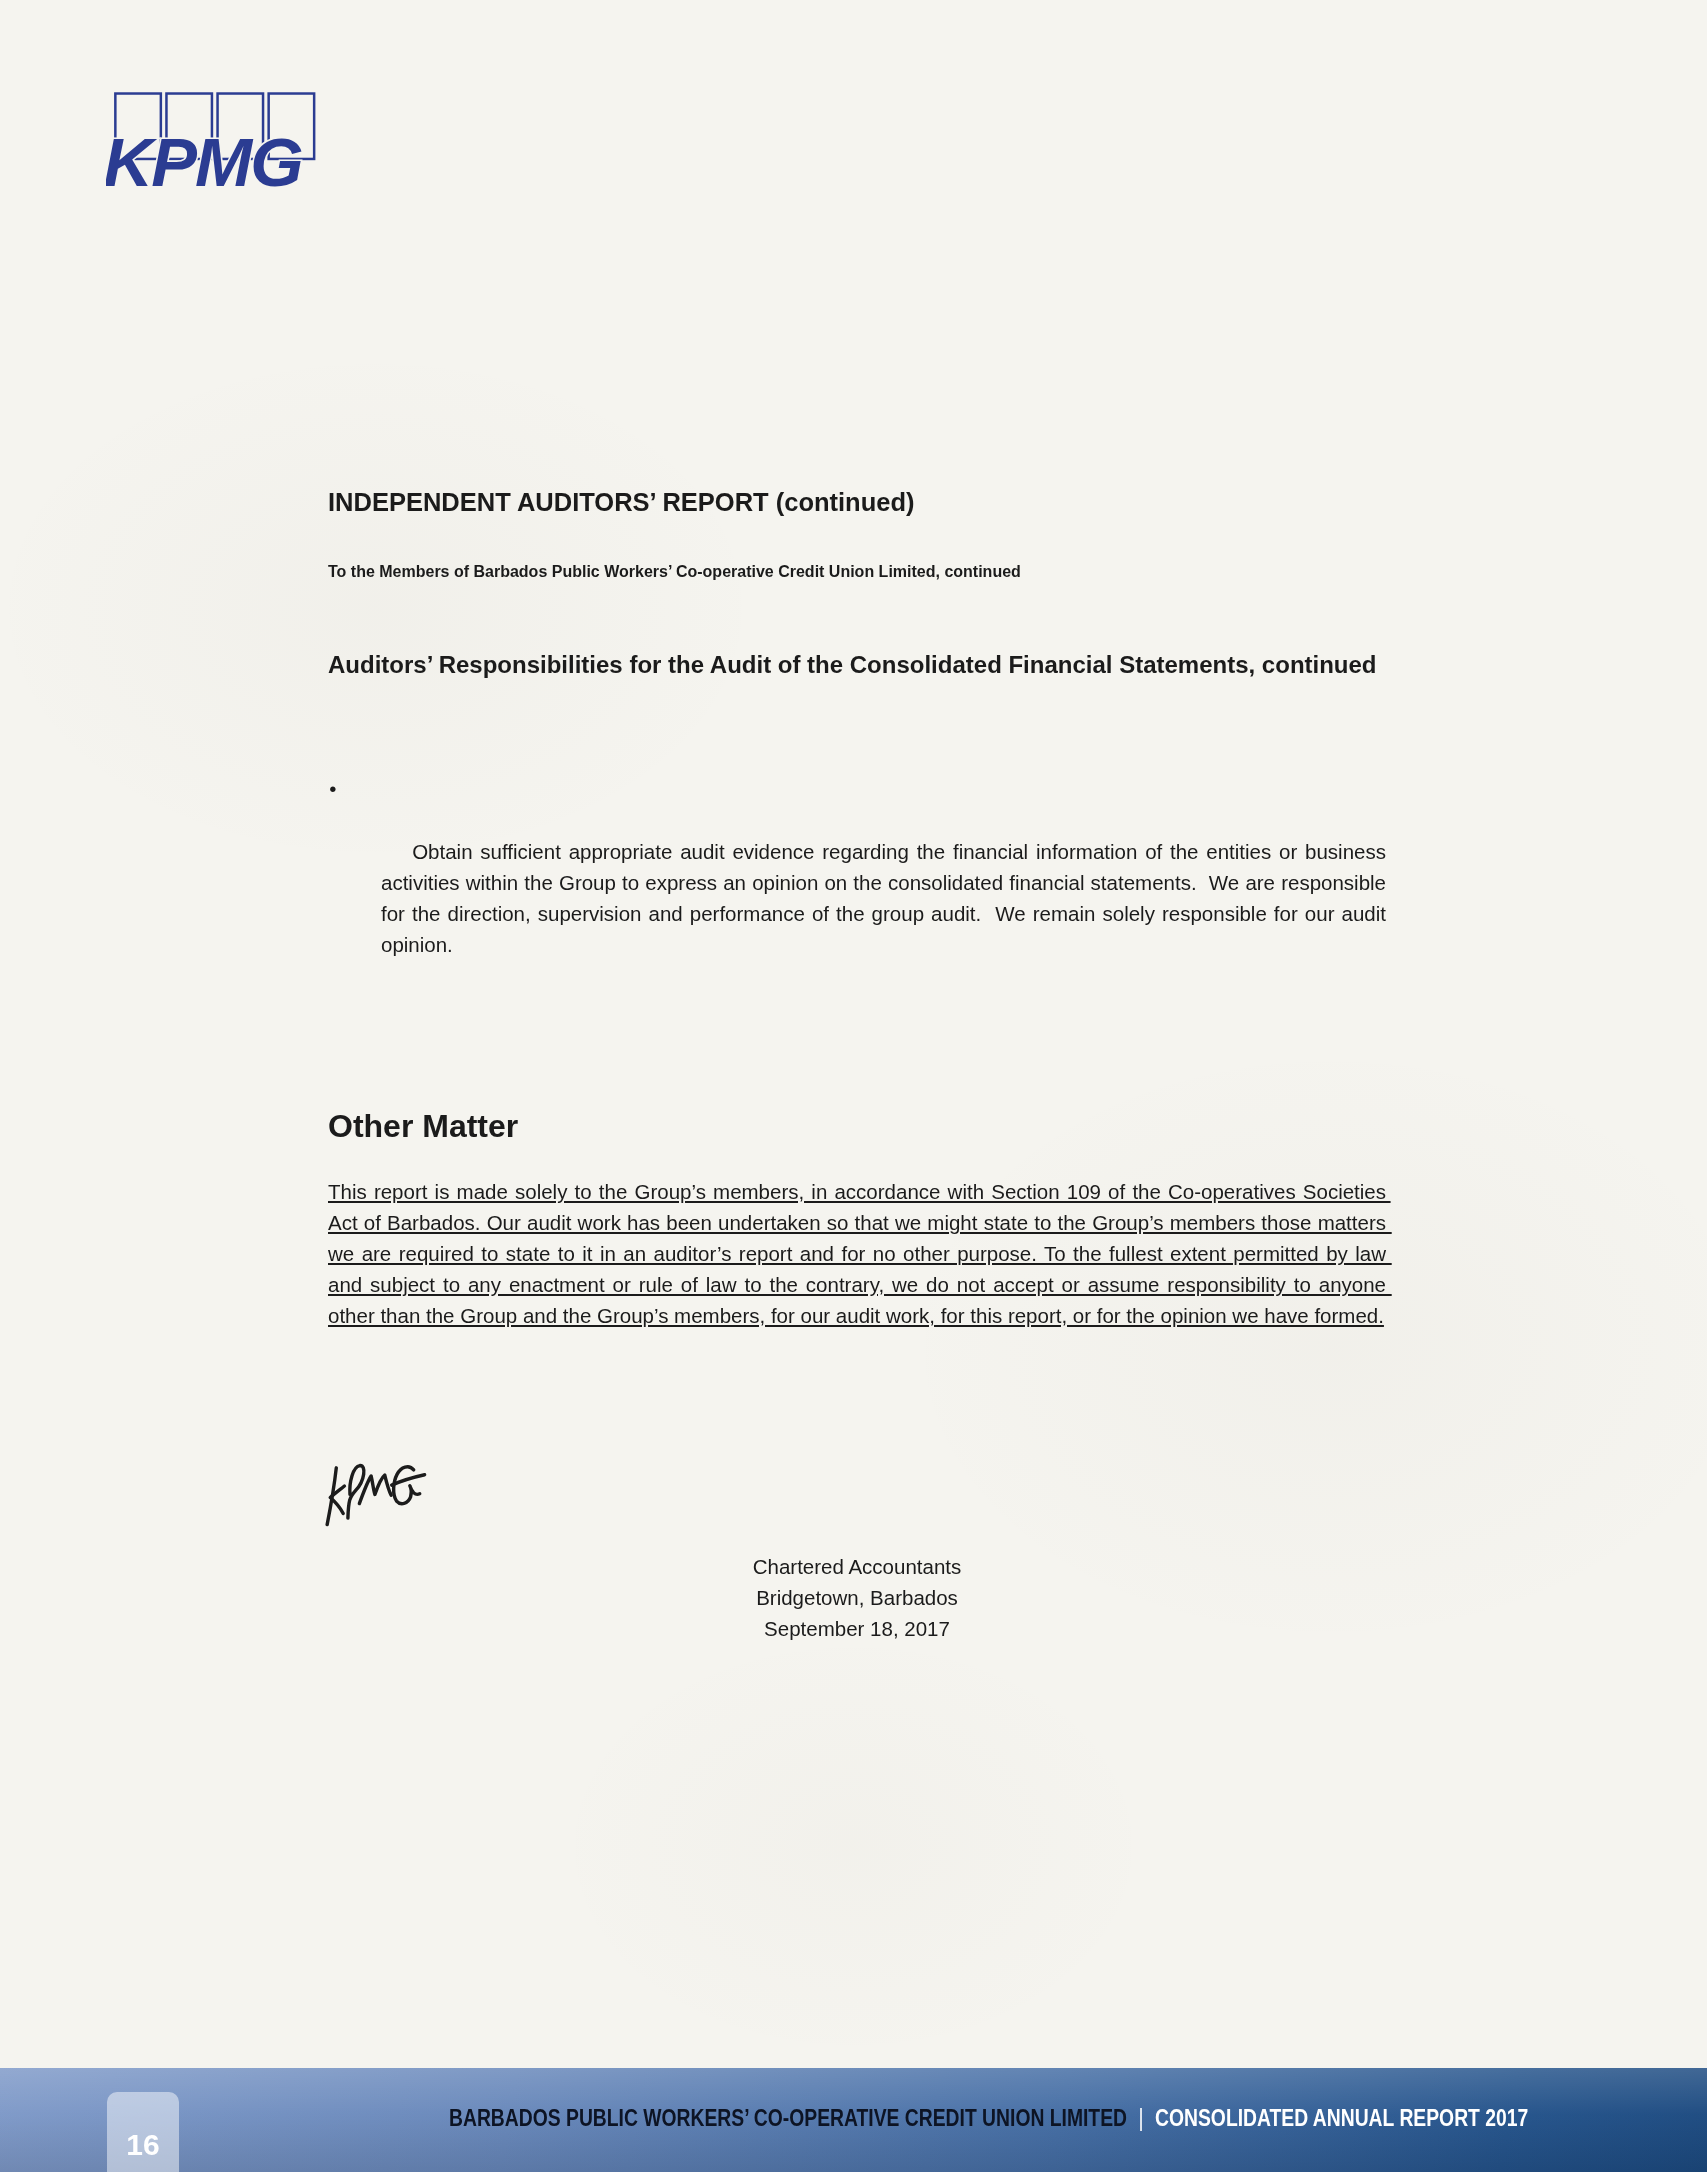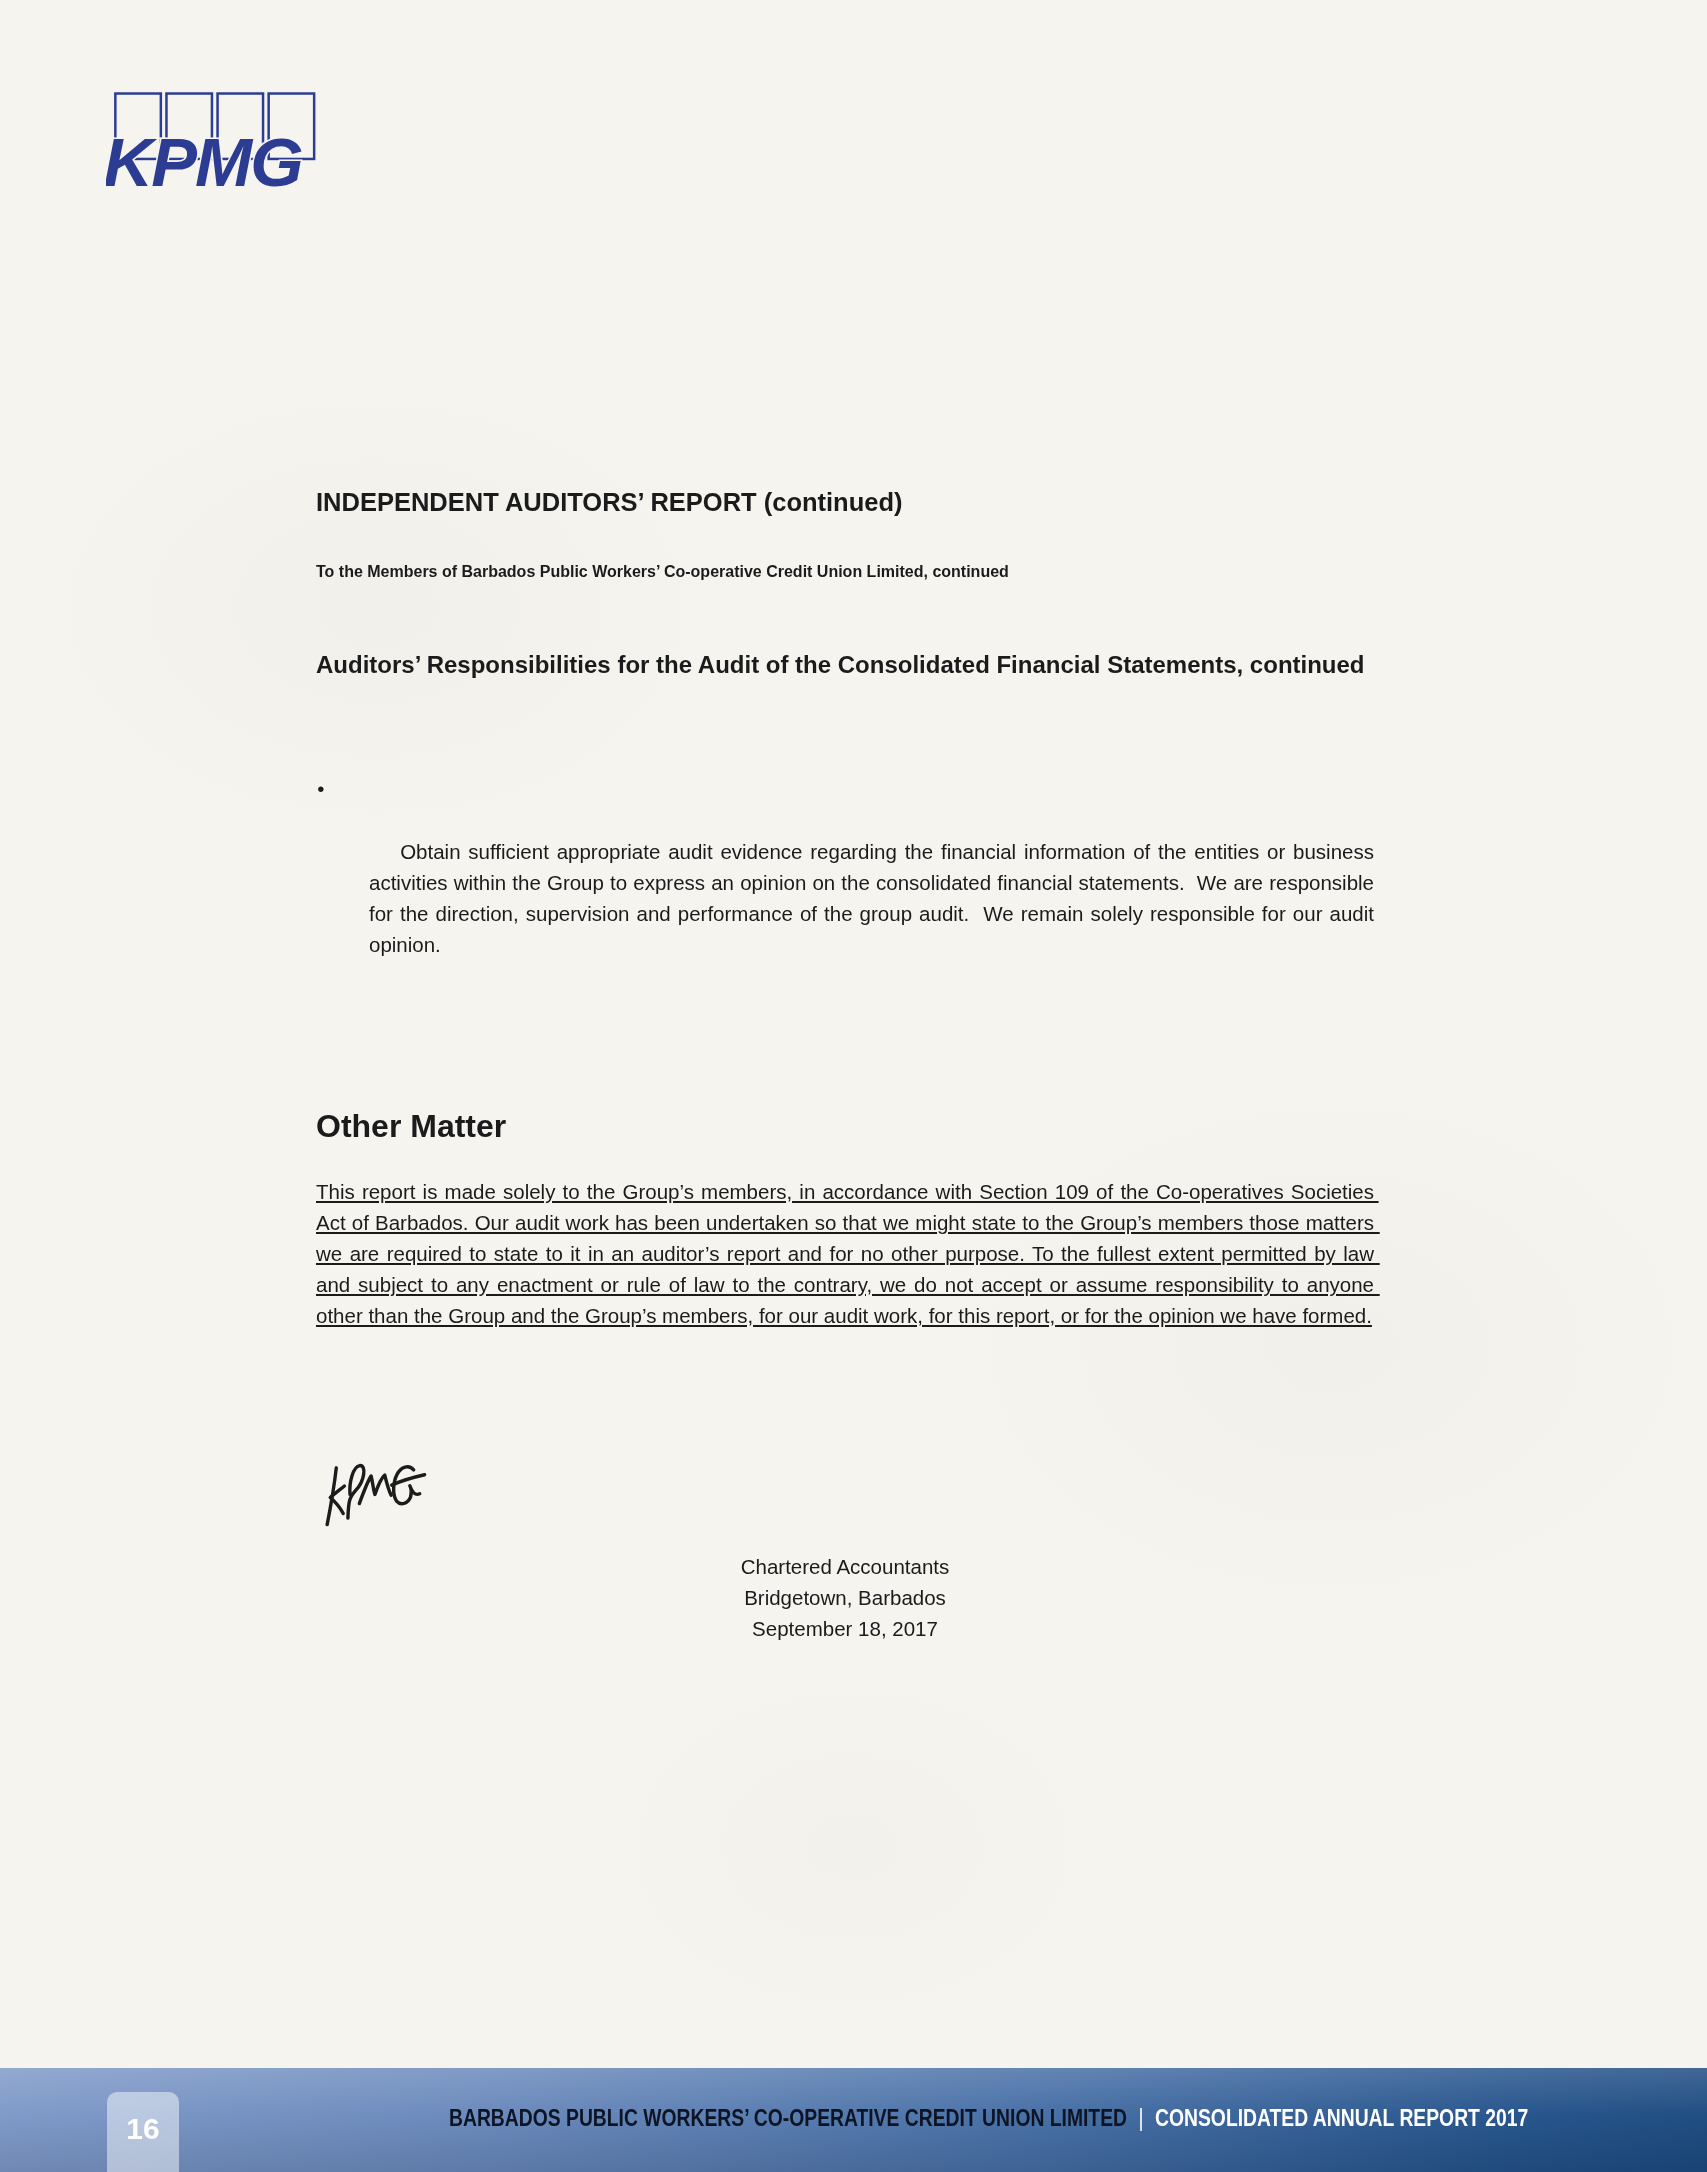--- a/index.html
+++ b/index.html
@@ -14,21 +14,21 @@
       radial-gradient(ellipse 436px 311px at 50% 85%, rgba(120,110,90,0.025), transparent 70%);
     font-family: "Liberation Sans", sans-serif;
     color: #1b1b1b;
     overflow: hidden;
   }
 
   
   .logo { position: absolute; left: 106px; top: 91px; }
 
   
-  .block { position: absolute; left: 316px; width: 1058px; }
+  .block { position: absolute; left: 328px; width: 1058px; }
   .h-title   { top: 486px;  font-size: 25.5px; font-weight: bold; line-height: 32px; }
   .h-addressee { top: 556px; font-size: 16px; font-weight: bold; line-height: 31px; }
   .h-section { top: 649px; font-size: 24px; font-weight: bold; line-height: 31px; }
   .h-other   { top: 1111px; font-size: 32px; font-weight: bold; line-height: 31px; }
 
   .body-text {
     font-size: 20.5px;
     line-height: 31px;
     text-align: justify;
     white-space: pre-wrap;
@@ -59,21 +59,21 @@
   .page-tab {
     position: absolute;
     left: 107px; top: 24px;
     width: 72px; height: 80px;
     background: rgba(255,255,255,0.48);
     border-radius: 10px 10px 0 0;
     text-align: center;
   }
   .page-tab .num {
     display: inline-block;
-    margin-top: 20px;
+    margin-top: 36px;
     font-size: 30px;
     font-weight: bold;
     color: #ffffff;
   }
   .footer-line {
     position: absolute;
     left: 449px; top: 37px;
     white-space: nowrap;
     font-size: 23px;
     font-weight: bold;

